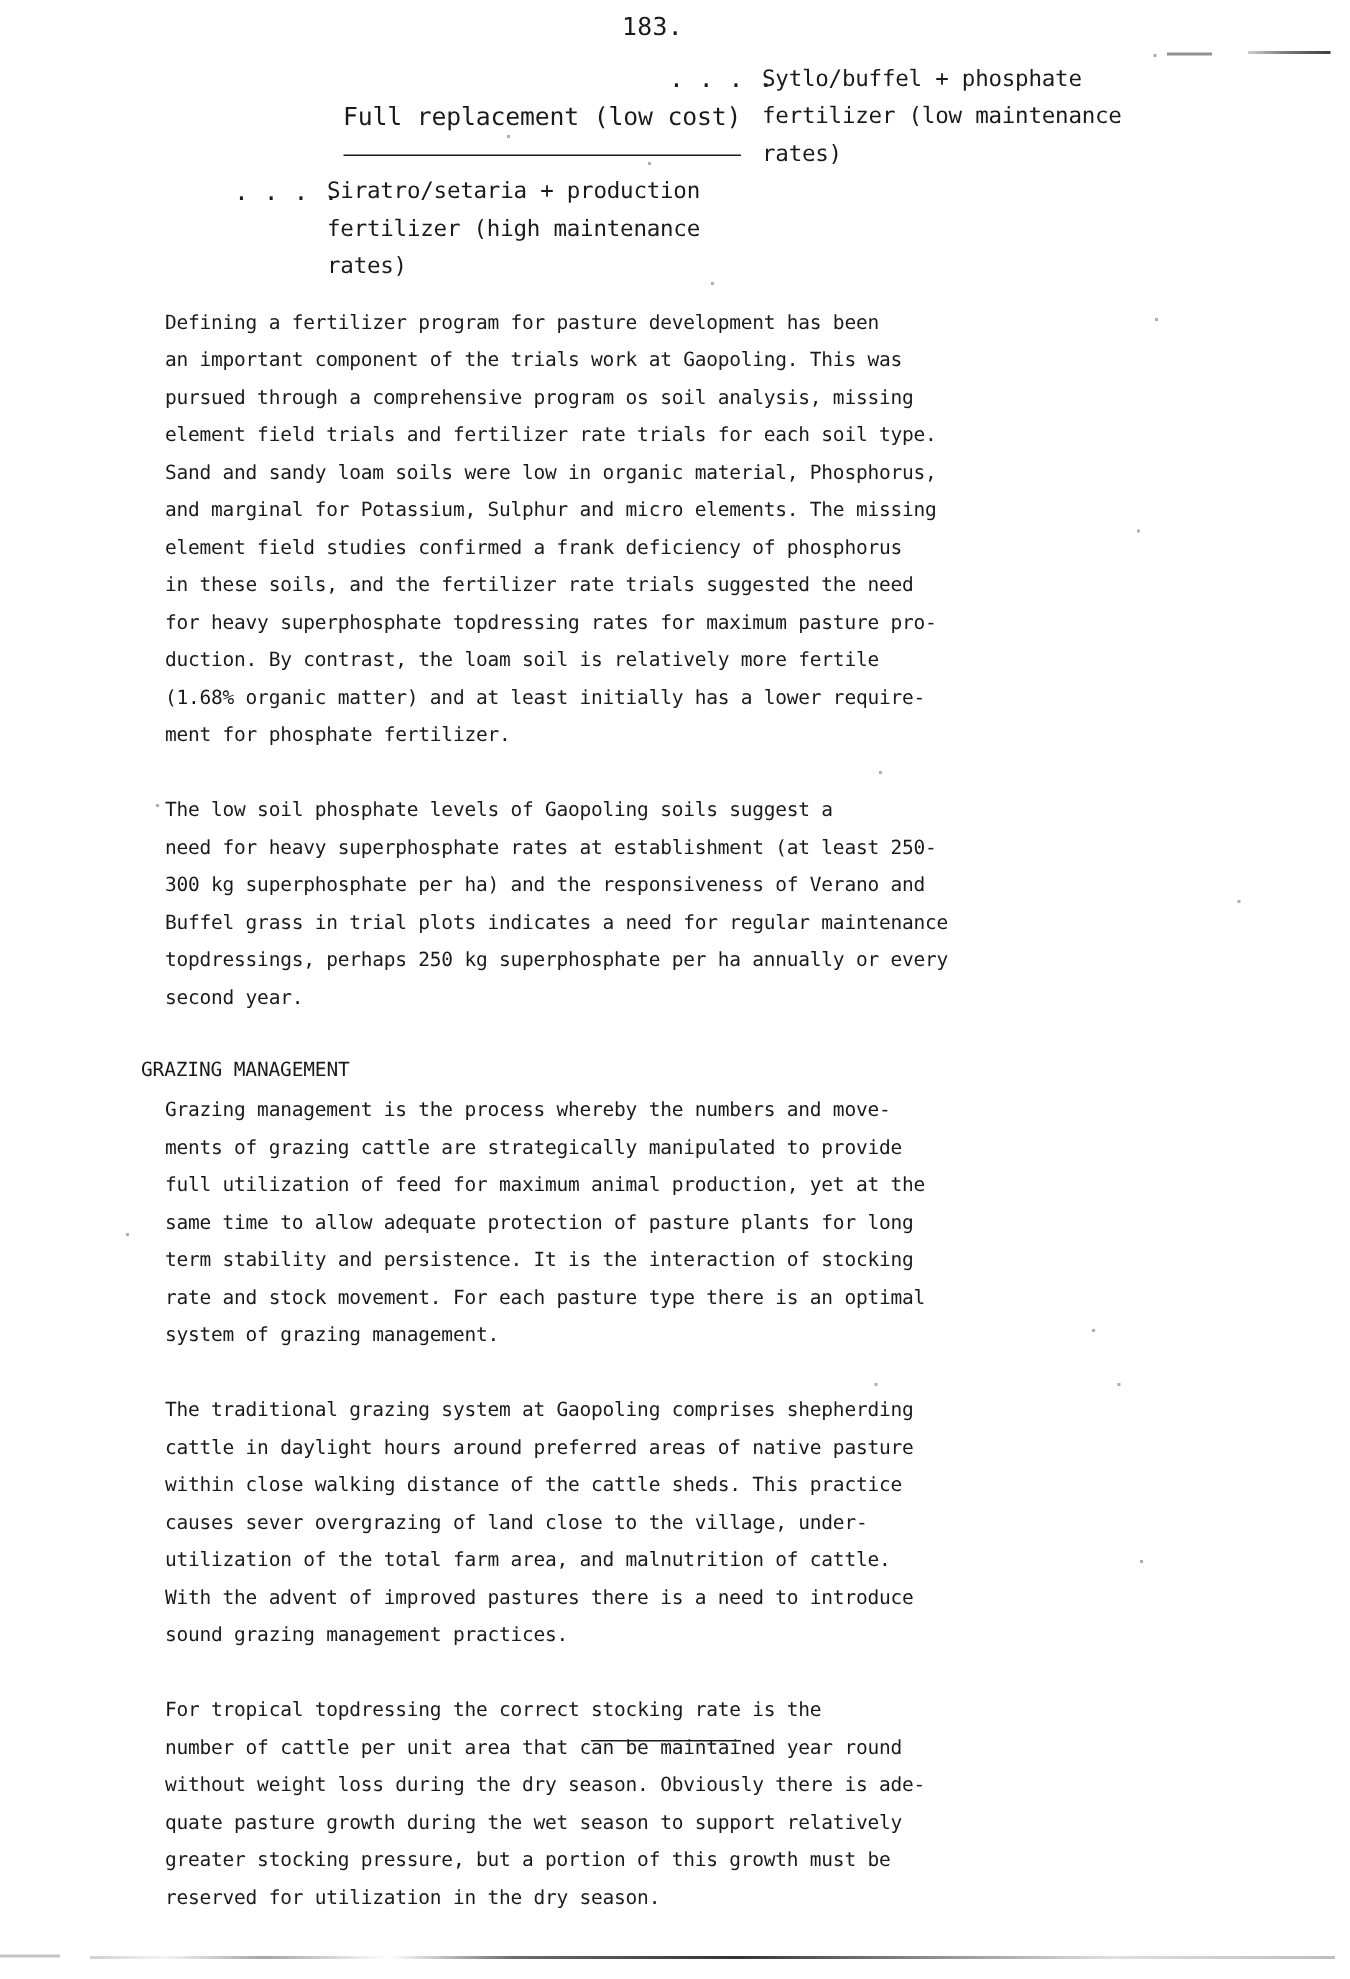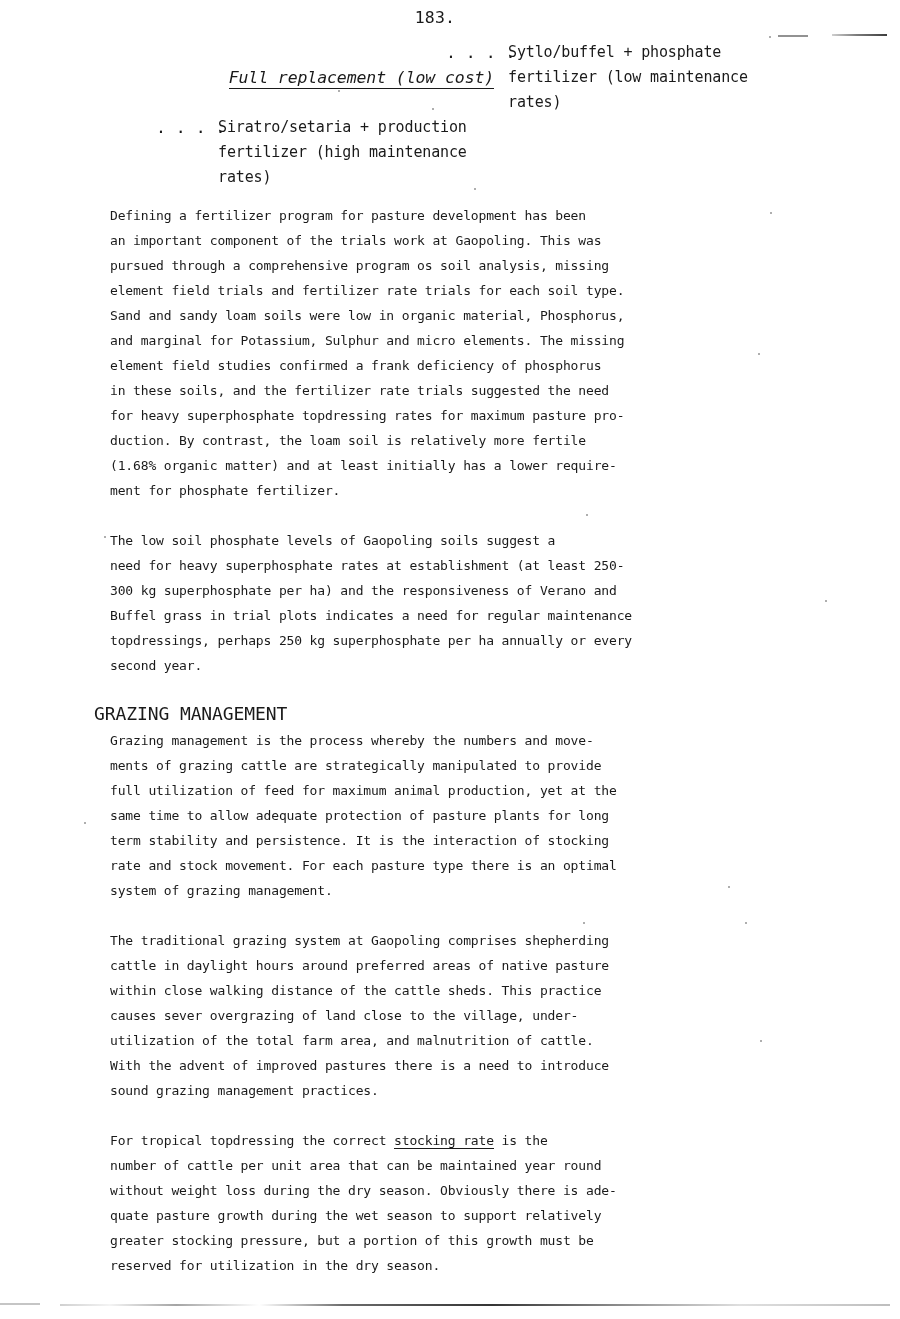--- a/index.html
+++ b/index.html
@@ -45,22 +45,21 @@
   .defterm-wrap {
     width: 290px;
     flex: 0 0 290px;
     font-size: 16.5px;
     line-height: 25px;
     letter-spacing: -0.1px;
     white-space: pre;
   }
   .defterm {
     border-bottom: 1.3px solid #1a1a1a;
-    padding-bottom: 1px;
-    font-style: italic;
+    padding-bottom: 16px;
   }
   .defdots {
     flex: 0 0 62px;
     width: 62px;
     font-size: 16.5px;
     line-height: 25px;
     white-space: pre;
     padding-left: 6px;
   }
   .defdesc {
@@ -77,28 +76,28 @@
     left: 110px;
     width: 700px;
     font-size: 13px;
     line-height: 25px;
     letter-spacing: -0.15px;
     white-space: pre-line;
   }
   .section-heading {
     position: absolute;
     left: 94px;
-    font-size: 18px;
+    font-size: 13px;
     line-height: 25px;
     letter-spacing: -0.1px;
     white-space: pre;
   }
   .u { 
     border-bottom: 1.3px solid #1a1a1a;
-    padding-bottom: 0px;
+    padding-bottom: 12px;
   }
   .scanline-bottom {
     position: absolute;
     left: 60px;
     top: 1304px;
     width: 830px;
     height: 1.5px;
     background: linear-gradient(to right,
         rgba(120,120,120,0.35) 0%,
         rgba(180,180,180,0.15) 6%,

